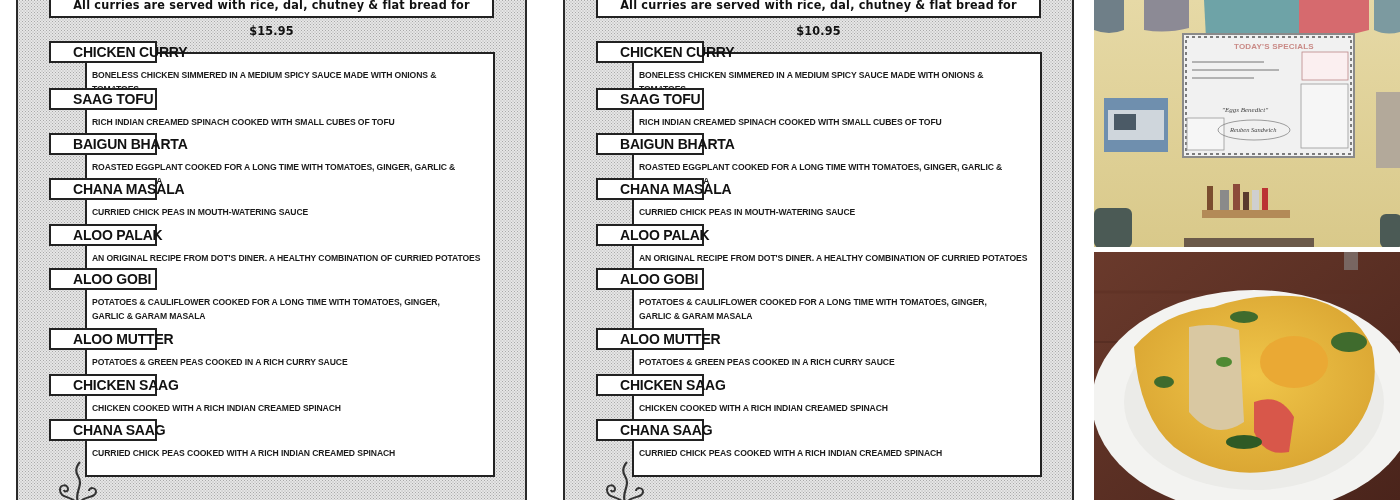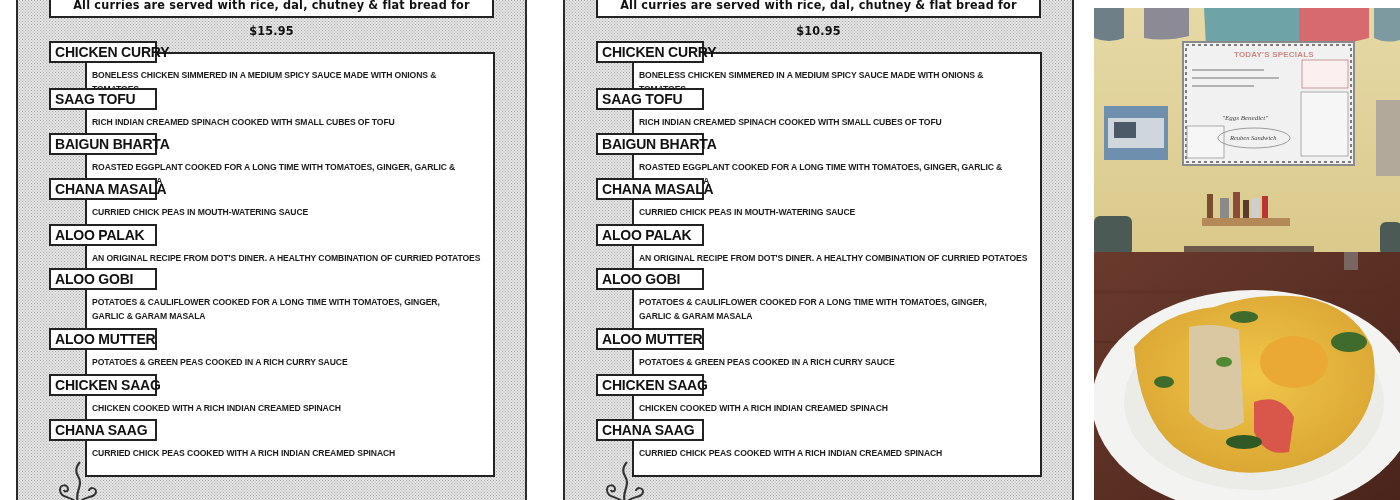--- a/index.html
+++ b/index.html
@@ -31,38 +31,38 @@
     font-stretch: condensed;
   }
   .items-box {
     position: absolute; left: 67px; top: 56px; width: 410px; height: 425px;
     background: #fff; border: 2px solid #222; box-sizing: border-box;
   }
   .item { position: absolute; left: 31px; width: 410px; }
   .item-name {
     position: absolute; left: 0; top: 0; width: 108px; height: 22px;
     background: #fff; border: 2px solid #222; box-sizing: border-box;
-    font-size: 14px; font-weight: bold; line-height: 19px; padding-left: 4px;
+    font-size: 14px; font-weight: bold; line-height: 19px; padding-left: 22px;
     color: #111; letter-spacing: -0.2px; white-space: nowrap;
     font-family: "Liberation Sans Narrow", "Liberation Sans", sans-serif;
     transform-origin: left center;
   }
   .item-desc {
     position: absolute; left: 43px; top: 27px; width: 390px;
     font-size: 8.6px; font-weight: bold; color: #1a1a1a; line-height: 14px;
     letter-spacing: -0.1px; white-space: pre-line;
     font-family: "Liberation Sans Narrow", "Liberation Sans", sans-serif;
   }
   .swirl {
     position: absolute; left: 38px; top: 462px; width: 44px; height: 44px;
   }
   .photo {
     position: absolute; left: 1094px; width: 306px; overflow: hidden;
   }
-  .photo-top { top: 8px; height: 247px; }
+  .photo-top { top: 0; height: 247px; }
   .photo-bottom { top: 252px; height: 248px; }
   .specials-title {
     position: absolute; font-size: 8px; font-weight: bold; color: #c98a86;
     letter-spacing: 0.2px;
   }
 </style>
 </head>
 <body>
 
 <div class="menu-panel panel-1">

